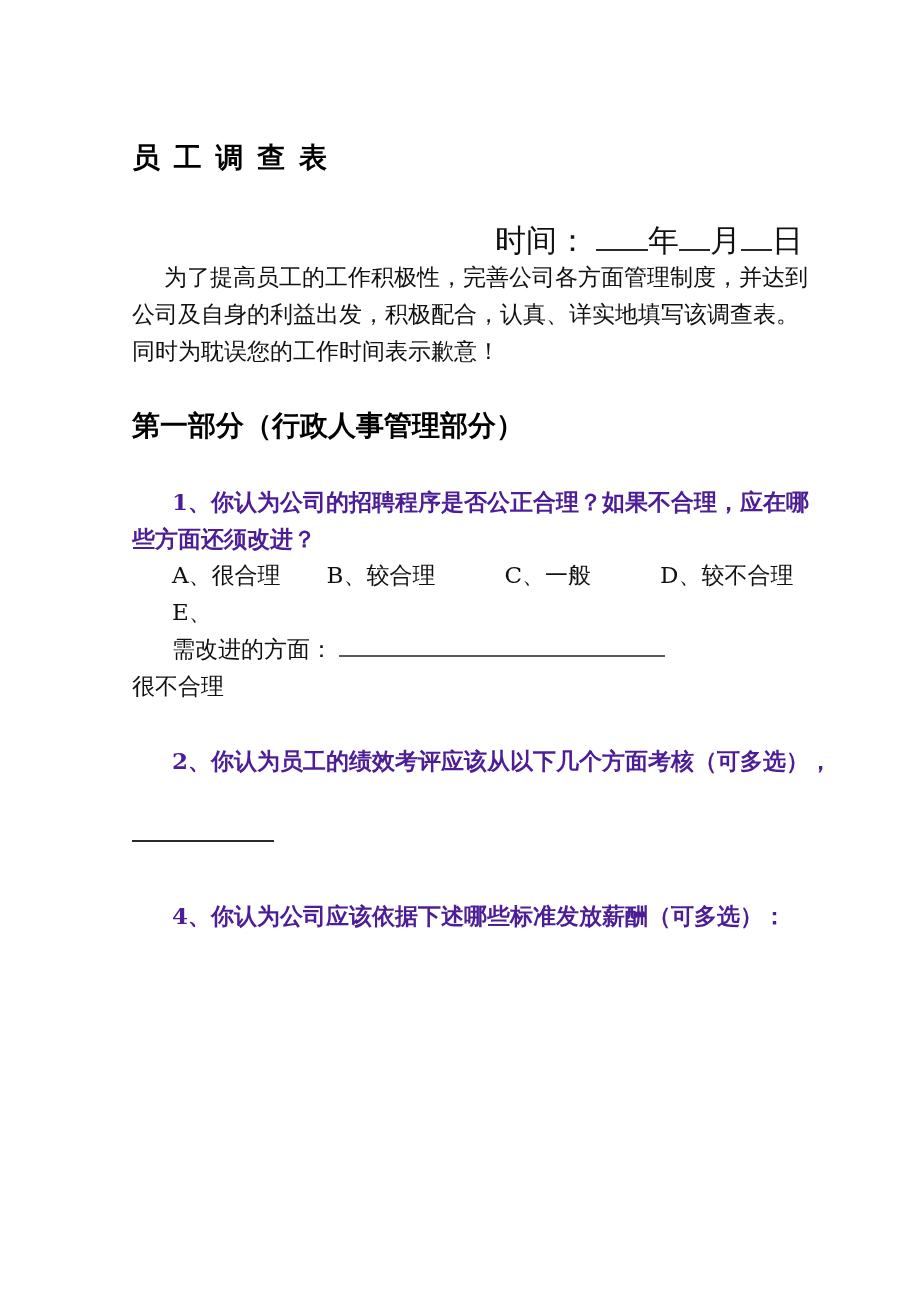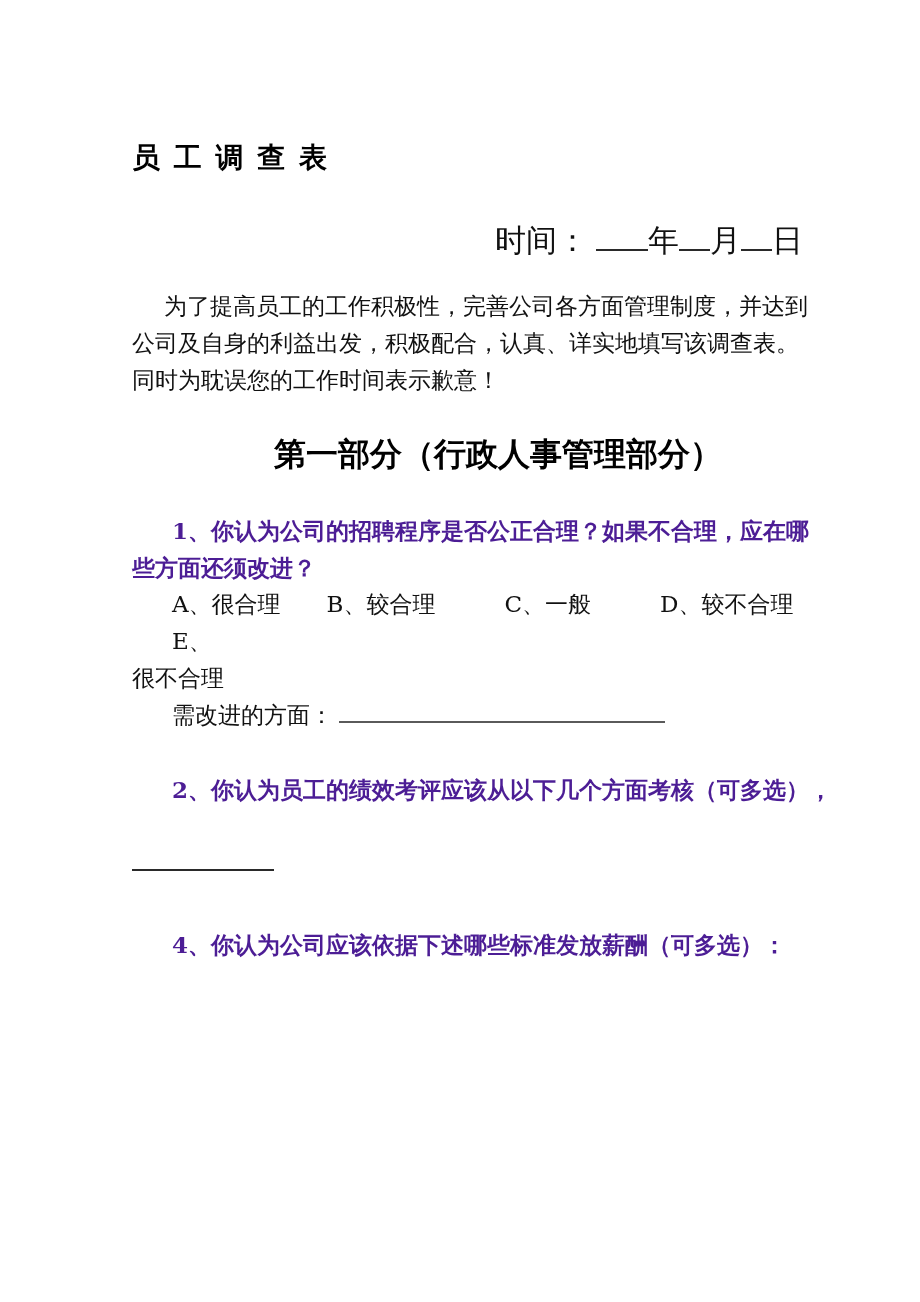--- a/index.html
+++ b/index.html
@@ -28,27 +28,27 @@
     white-space: pre-wrap;
   }
   .bold-line { font-weight: bold; color: #4c1d95; }
   .indent { padding-left: 40px; }
   .date-line {
     margin-top: 46px;
     padding-left: 363px;
     font-size: 31px;
     line-height: 37px;
   }
-  .intro { margin-top: 29px; }
+  .intro { }
   .intro .line:first-child { text-indent: 32px; }
   .section-heading {
     margin-top: 37px;
-    text-align: center;
+    text-align: left;
     font-weight: bold;
-    font-size: 32px;
+    font-size: 28px;
     line-height: 37px;
     color: #000000;
   }
   .q1 { margin-top: 39px; }
   .q2 { margin-top: 37px; }
   .q3 { margin-top: 37px; }
   .q4 { margin-top: 44px; }
   .blank {
     display: inline-block;
     border-bottom: 2px solid #2a2a2a;
@@ -77,22 +77,22 @@
     <div class="line">公司及自身的利益出发，积极配合，认真、详实地填写该调查表。</div>
     <div class="line">同时为耽误您的工作时间表示歉意！</div>
   </div>
 
   <div class="section-heading">第一部分（行政人事管理部分）</div>
 
   <div class="q1">
     <div class="line bold-line indent">1、你认为公司的招聘程序是否公正合理？如果不合理，应在哪</div>
     <div class="line bold-line">些方面还须改进？</div>
     <div class="line indent">A、很合理　　B、较合理　　　C、一般　　　D、较不合理　　　E、</div>
+    <div class="line indent"><span>需改进的方面：</span><span class="blank blank-improve"></span></div>
     <div class="line">很不合理</div>
-    <div class="line indent"><span>需改进的方面：</span><span class="blank blank-improve"></span></div>
   </div>
 
   <div class="q2">
     <div class="line bold-line indent">2、你认为员工的绩效考评应该从以下几个方面考核（可多选），</div>
   </div>
 
   <div class="q3">
     <div class="line"><span class="blank blank-q3" style="margin-left:0;"></span></div>
   </div>
 

